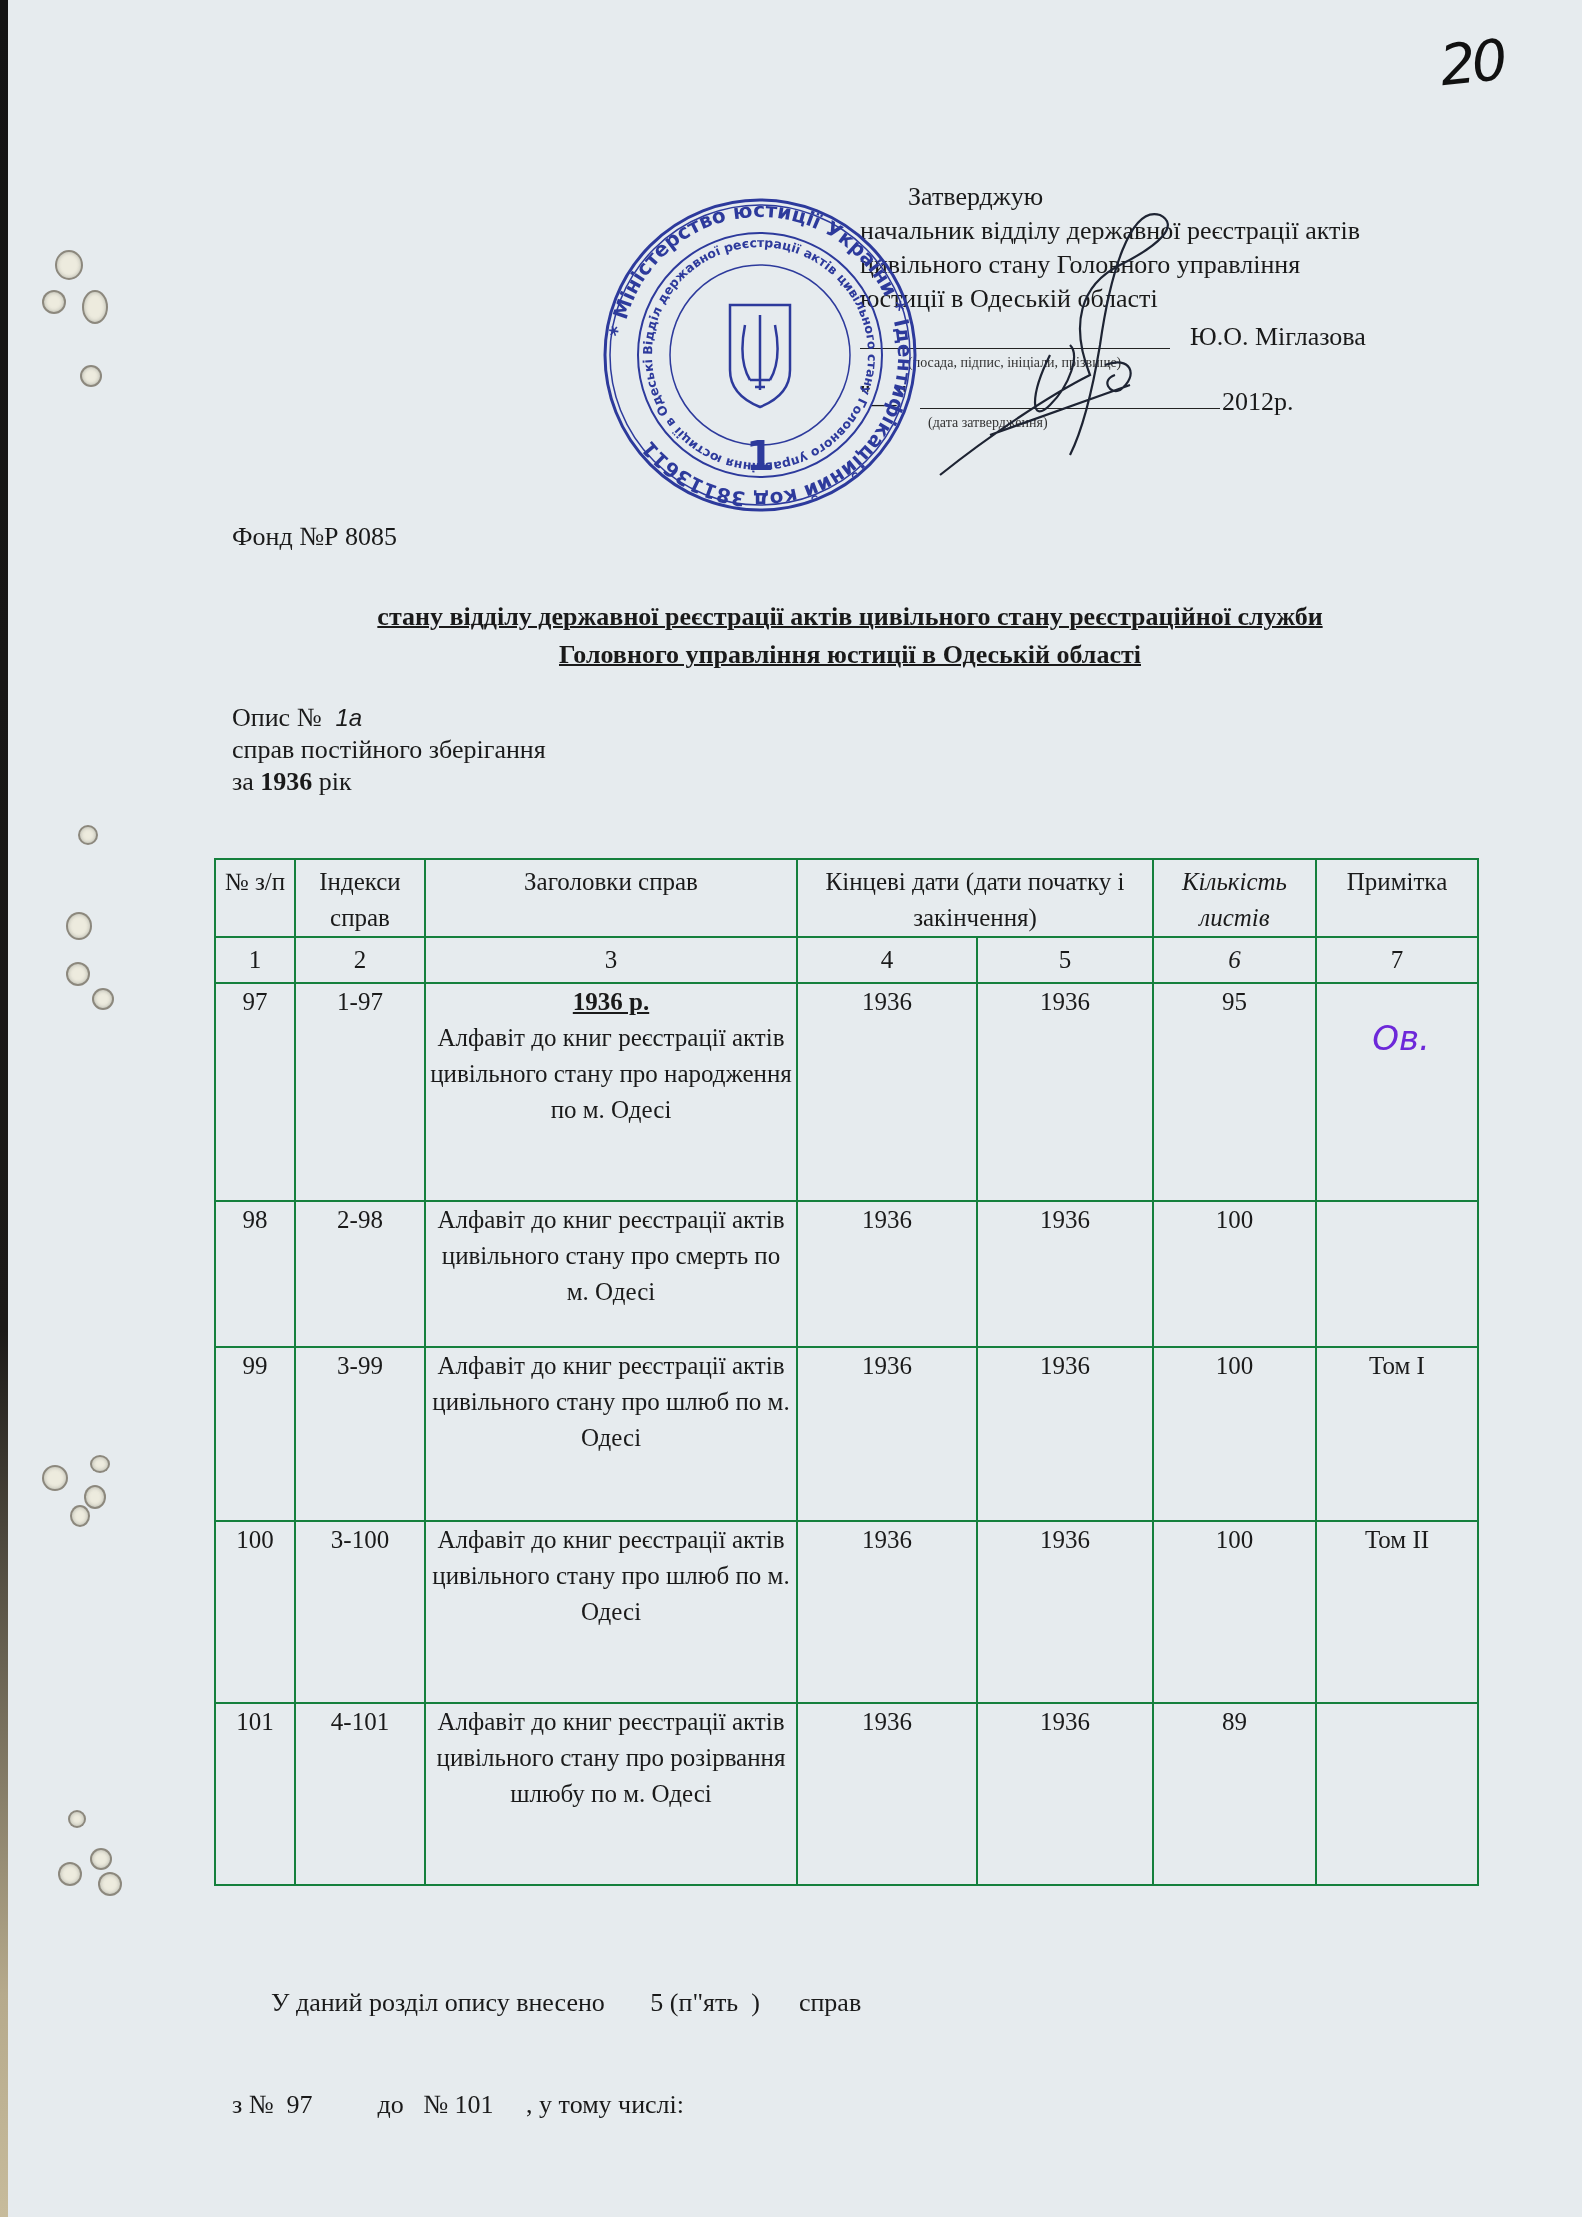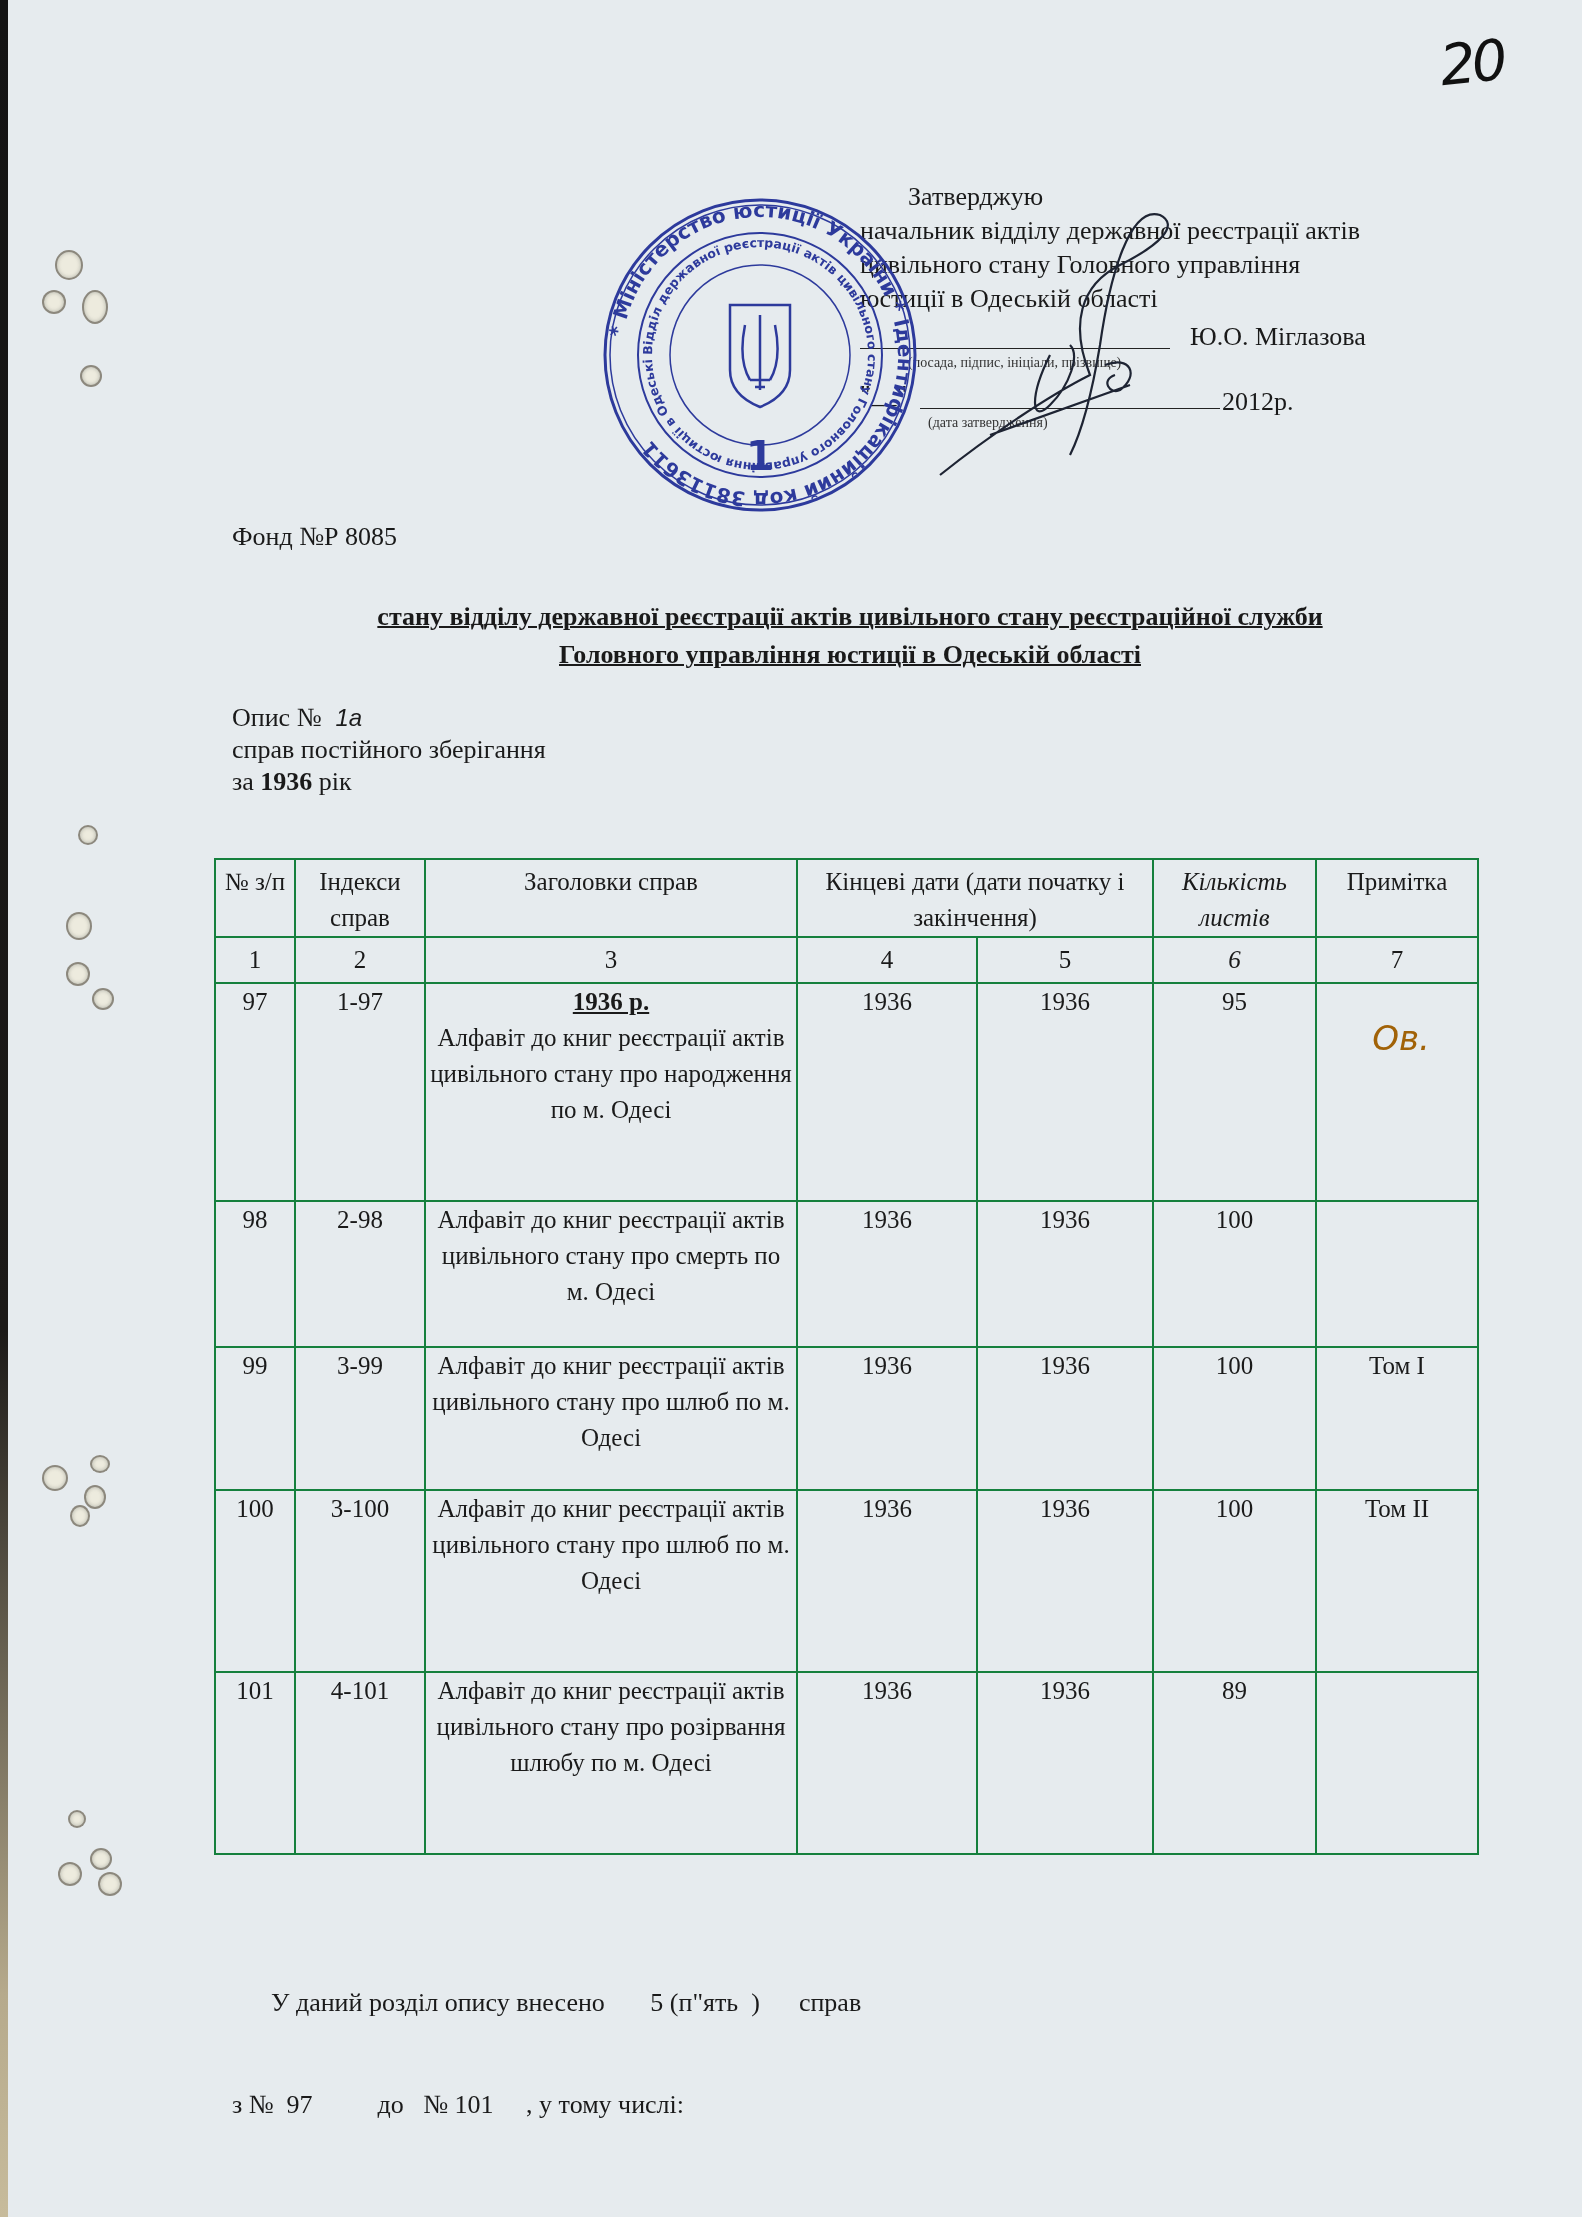--- a/index.html
+++ b/index.html
@@ -31,21 +31,21 @@
   .sector span { text-decoration: underline; text-decoration-thickness: 2px; }
   .opys { left: 232px; top: 702px; font-size: 26px; line-height: 32px; }
   .opys .num-hand { font-family: Liberation Sans, sans-serif; font-style: italic; font-size: 24px; margin-left: 14px; }
   .opys b { font-weight: bold; }
   table.inv { position: absolute; left: 214px; top: 858px; border-collapse: collapse; font-size: 25px; line-height: 36px; }
   table.inv td, table.inv th { border: 2px solid #15803d; vertical-align: top; text-align: center; font-weight: normal; padding: 0 4px; }
   table.inv th { line-height: 36px; padding-top: 4px; }
   table.inv .colnum td { padding: 4px 0; }
   .col1 { width: 70px; } .col2 { width: 120px; } .col3 { width: 362px; } .col4 { width: 178px; } .col5 { width: 174px; } .col6 { width: 153px; font-style: italic; } .col7 { width: 152px; }
   .year-head { text-decoration: underline; font-weight: bold; }
-  .hand-note { font-family: "DejaVu Sans", sans-serif; font-style: italic; color: #a16207; font-size: 34px; display: inline-block; margin-top: 36px; margin-left: 8px; }
+  .hand-note { font-family: "DejaVu Sans", sans-serif; font-style: italic; color: #6d28d9; font-size: 34px; display: inline-block; margin-top: 36px; margin-left: 8px; }
   .summary { left: 232px; top: 1918px; font-size: 26px; line-height: 34px; white-space: pre; }
   .hole { position: absolute; border-radius: 50%; border: 2px solid rgba(60,55,45,0.55); background: rgba(240,235,215,0.7); box-shadow: inset 0 0 4px rgba(0,0,0,0.25); }
 </style>
 </head>
 <body>
 
 <div class="edge-strip"></div>
 <div class="paper"></div>
 
 <div>
@@ -162,21 +162,21 @@
   </tr>
   <tr style="height:146px;">
     <td>98</td>
     <td>2-98</td>
     <td>Алфавіт до книг реєстрації актів цивільного стану про смерть по м. Одесі</td>
     <td>1936</td>
     <td>1936</td>
     <td>100</td>
     <td></td>
   </tr>
-  <tr style="height:143px;">
+  <tr style="height:174px;">
     <td>99</td>
     <td>3-99</td>
     <td>Алфавіт до книг реєстрації актів цивільного стану про шлюб по м. Одесі</td>
     <td>1936</td>
     <td>1936</td>
     <td>100</td>
     <td>Том I</td>
   </tr>
   <tr style="height:182px;">
     <td>100</td>

